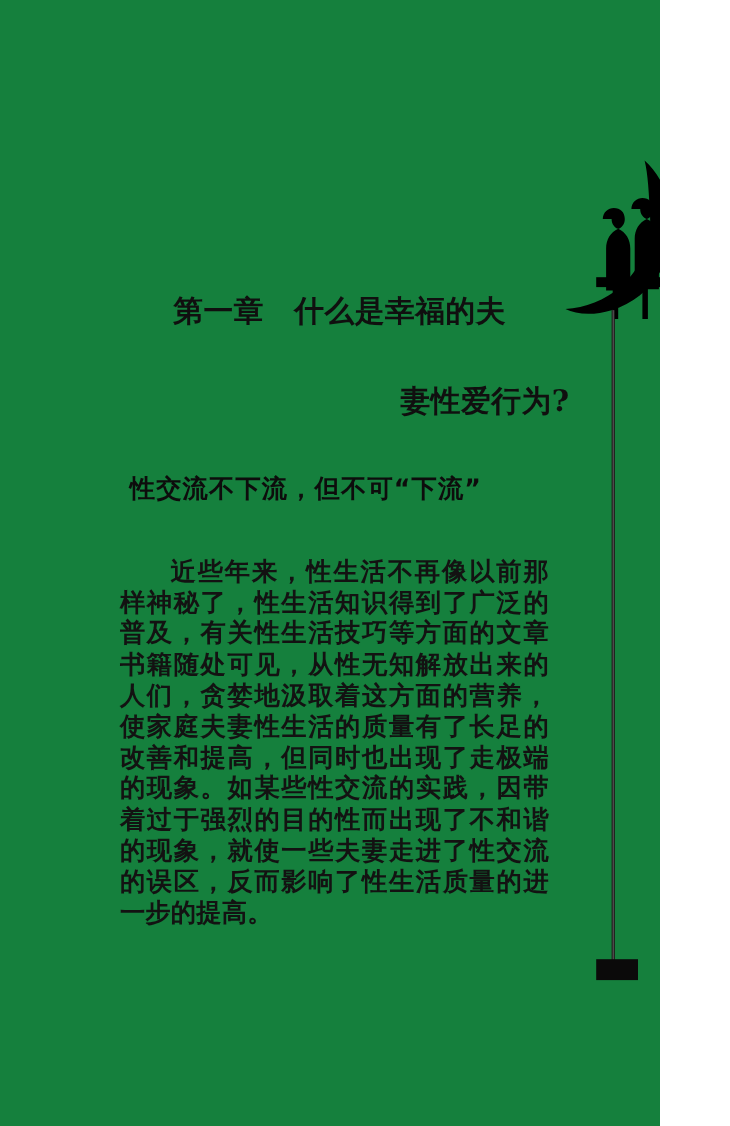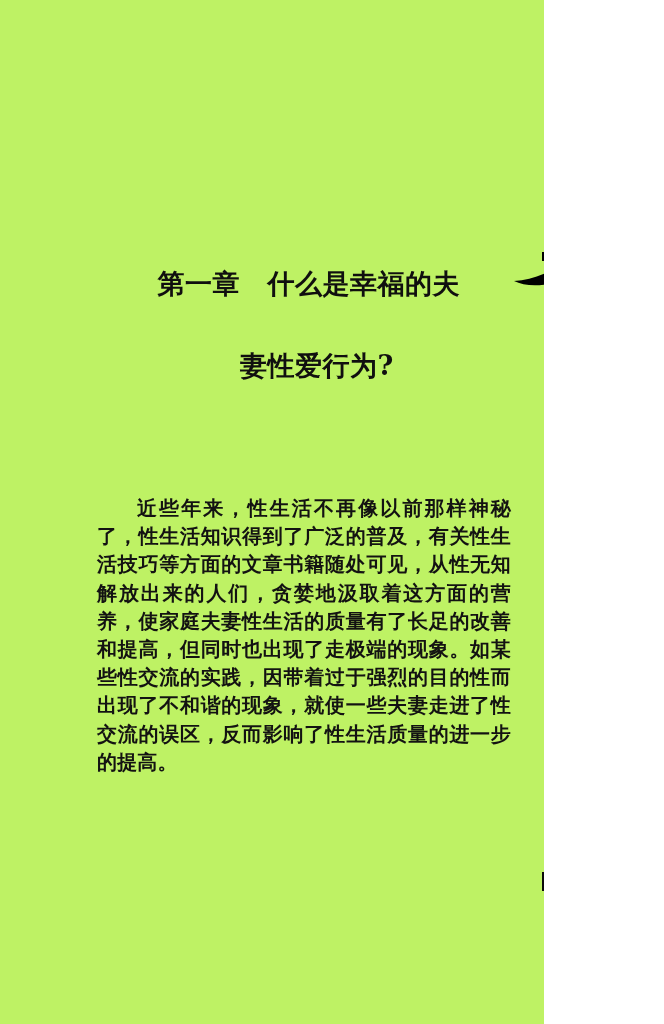--- a/index.html
+++ b/index.html
@@ -6,43 +6,44 @@
   html, body {
     margin: 0;
     padding: 0;
     background: #ffffff;
   }
   body {
     font-family: "DejaVu Sans", "Liberation Sans", sans-serif;
   }
   #page {
     position: relative;
-    width: 544px;
+    width: 600px;
     height: 1024px;
-    background: #bef264;
+    background: #15803d;
     overflow: hidden;
   }
 
   
   .chapter-title {
     position: absolute;
     left: 118px;
     top: 222px;
     width: 400px;
     color: #100f0f;
     font-weight: 700;
     font-size: 27px;
     line-height: 41px;
     letter-spacing: 0.5px;
     font-family: "DejaVu Serif", "Liberation Serif", serif;
     white-space: pre;
   }
   .chapter-title .line-2 {
     display: block;
     padding-left: 122px;
+    text-align: right;
   }
 
   
   .section-heading {
     position: absolute;
     left: 118px;
     top: 430px;
     width: 400px;
     color: #0d0c0c;
     font-weight: 700;
@@ -54,23 +55,23 @@
   }
 
   
   .body-copy {
     position: absolute;
     left: 97px;
     top: 494px;
     width: 414px;
   }
   .body-copy p {
-    margin: 0;
+    margin: 12px;
     color: #131212;
-    font-size: 20px;
+    font-size: 23px;
     line-height: 28.2px;
     font-weight: 600;
     text-align: justify;
     text-align-last: left;
     text-indent: 2em;
     letter-spacing: 0.15px;
     font-family: Liberation Serif, serif;
   }
 
   
@@ -118,20 +119,21 @@
 </head>
 <body>
 
 <div id="page">
 
   <div class="chapter-title">
     <span class="line-1">第一章　什么是幸福的夫</span>
     <span class="line-2">妻性爱行为?</span>
   </div>
 
+  <div class="section-heading">性交流不下流，但不可“下流”</div>
 
   <div class="body-copy">
     <p>近些年来，性生活不再像以前那样神秘了，性生活知识得到了广泛的普及，有关性生活技巧等方面的文章书籍随处可见，从性无知解放出来的人们，贪婪地汲取着这方面的营养，使家庭夫妻性生活的质量有了长足的改善和提高，但同时也出现了走极端的现象。如某些性交流的实践，因带着过于强烈的目的性而出现了不和谐的现象，就使一些夫妻走进了性交流的误区，反而影响了性生活质量的进一步的提高。</p>
   </div>
 
   <div class="ornament">
 
     <div class="moon-wrap">
       <svg width="110" height="150" viewBox="0 0 110 150" xmlns="http://www.w3.org/2000/svg" aria-hidden="true">
 

